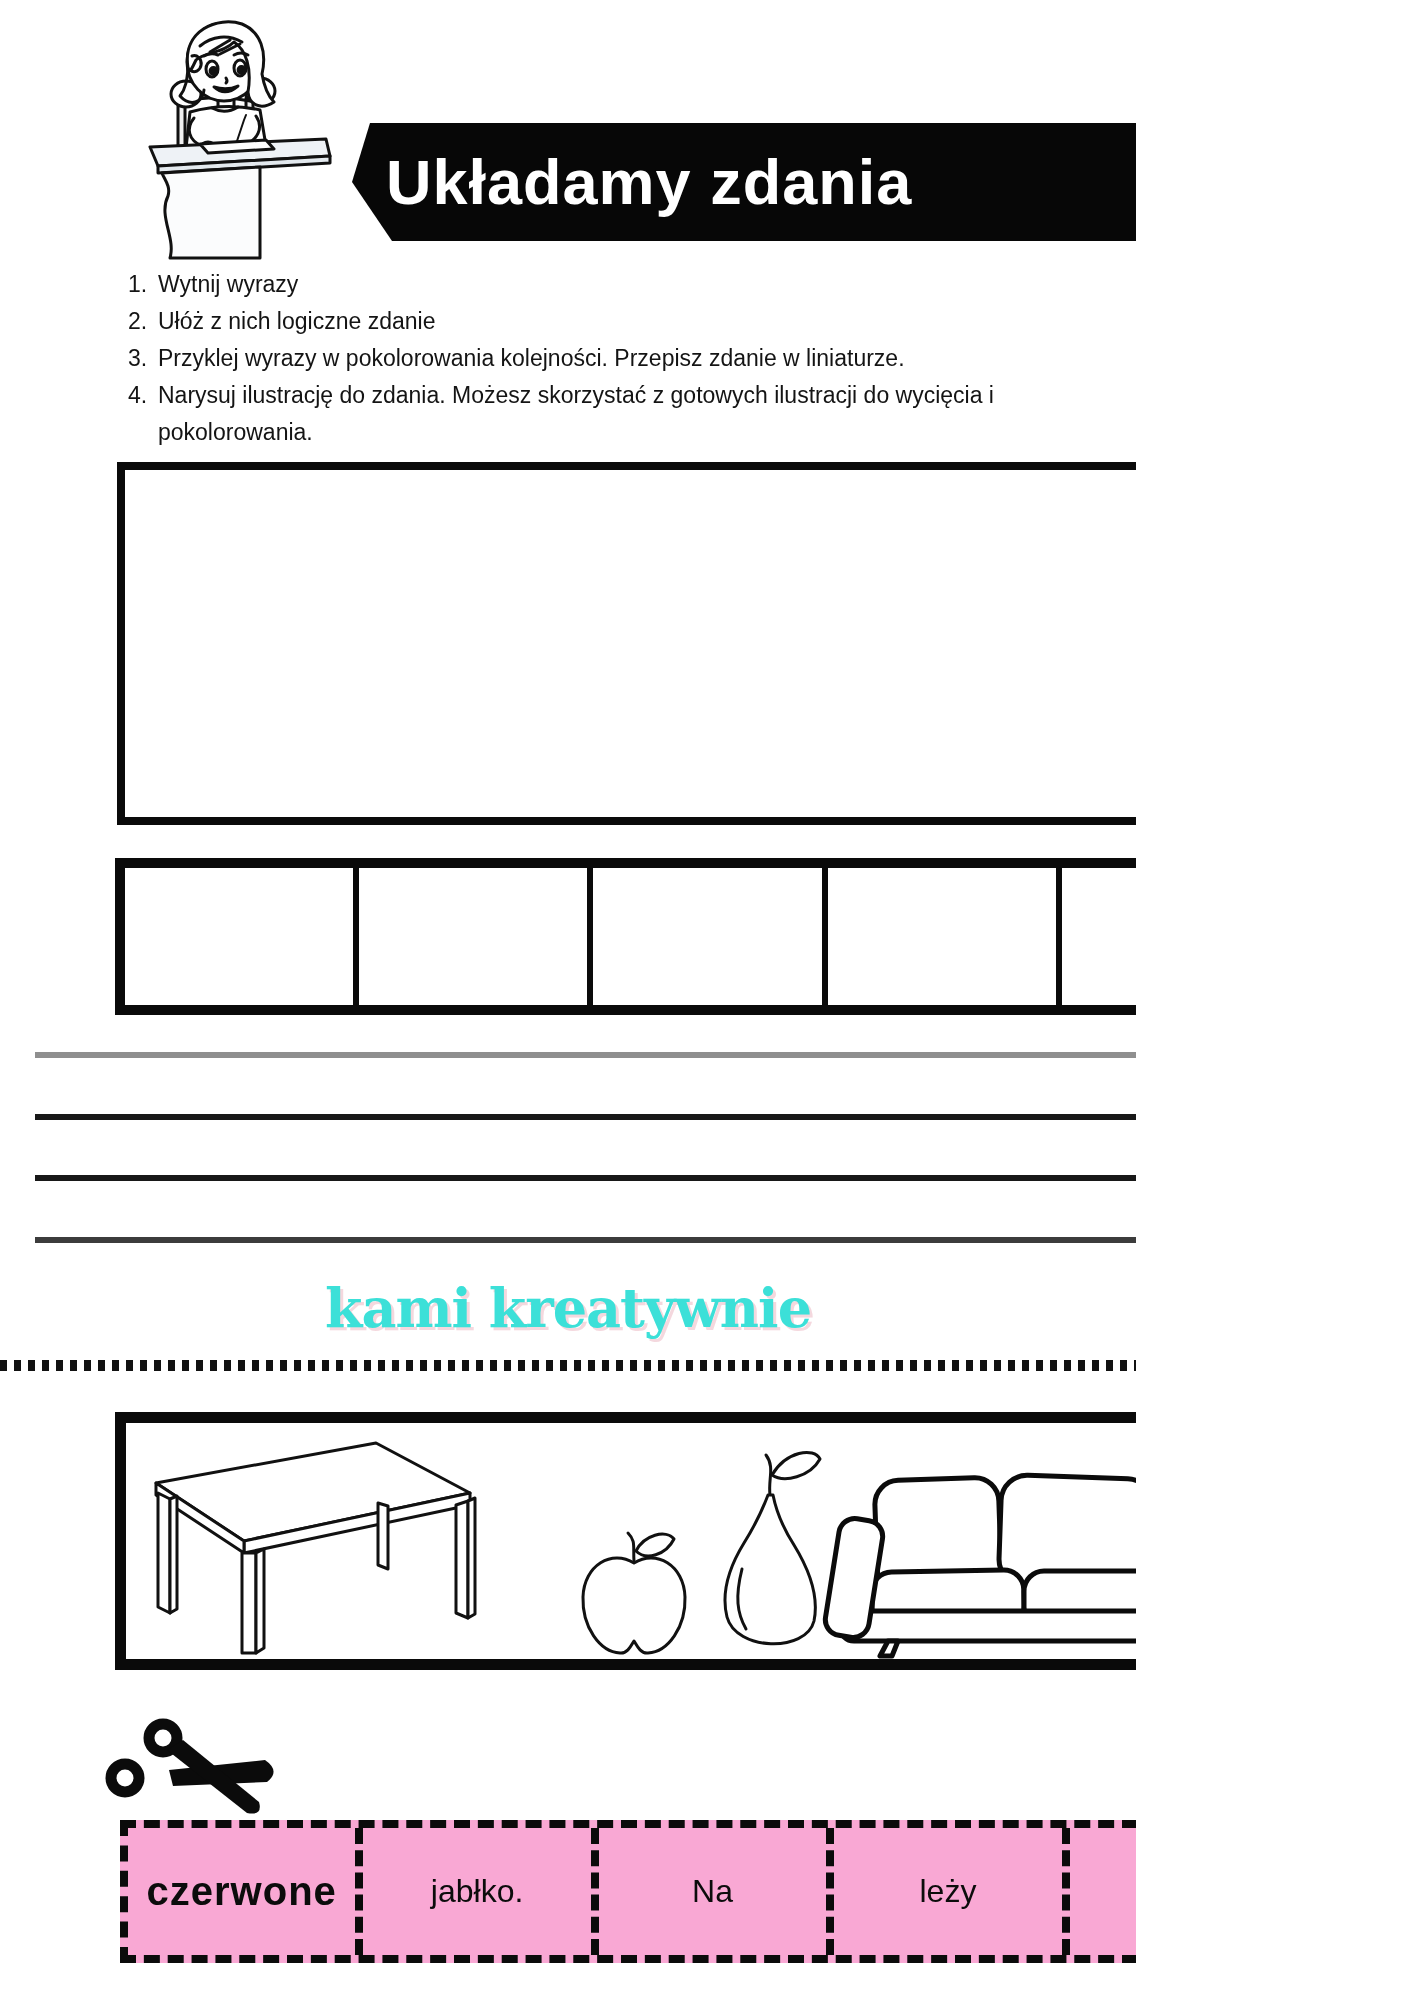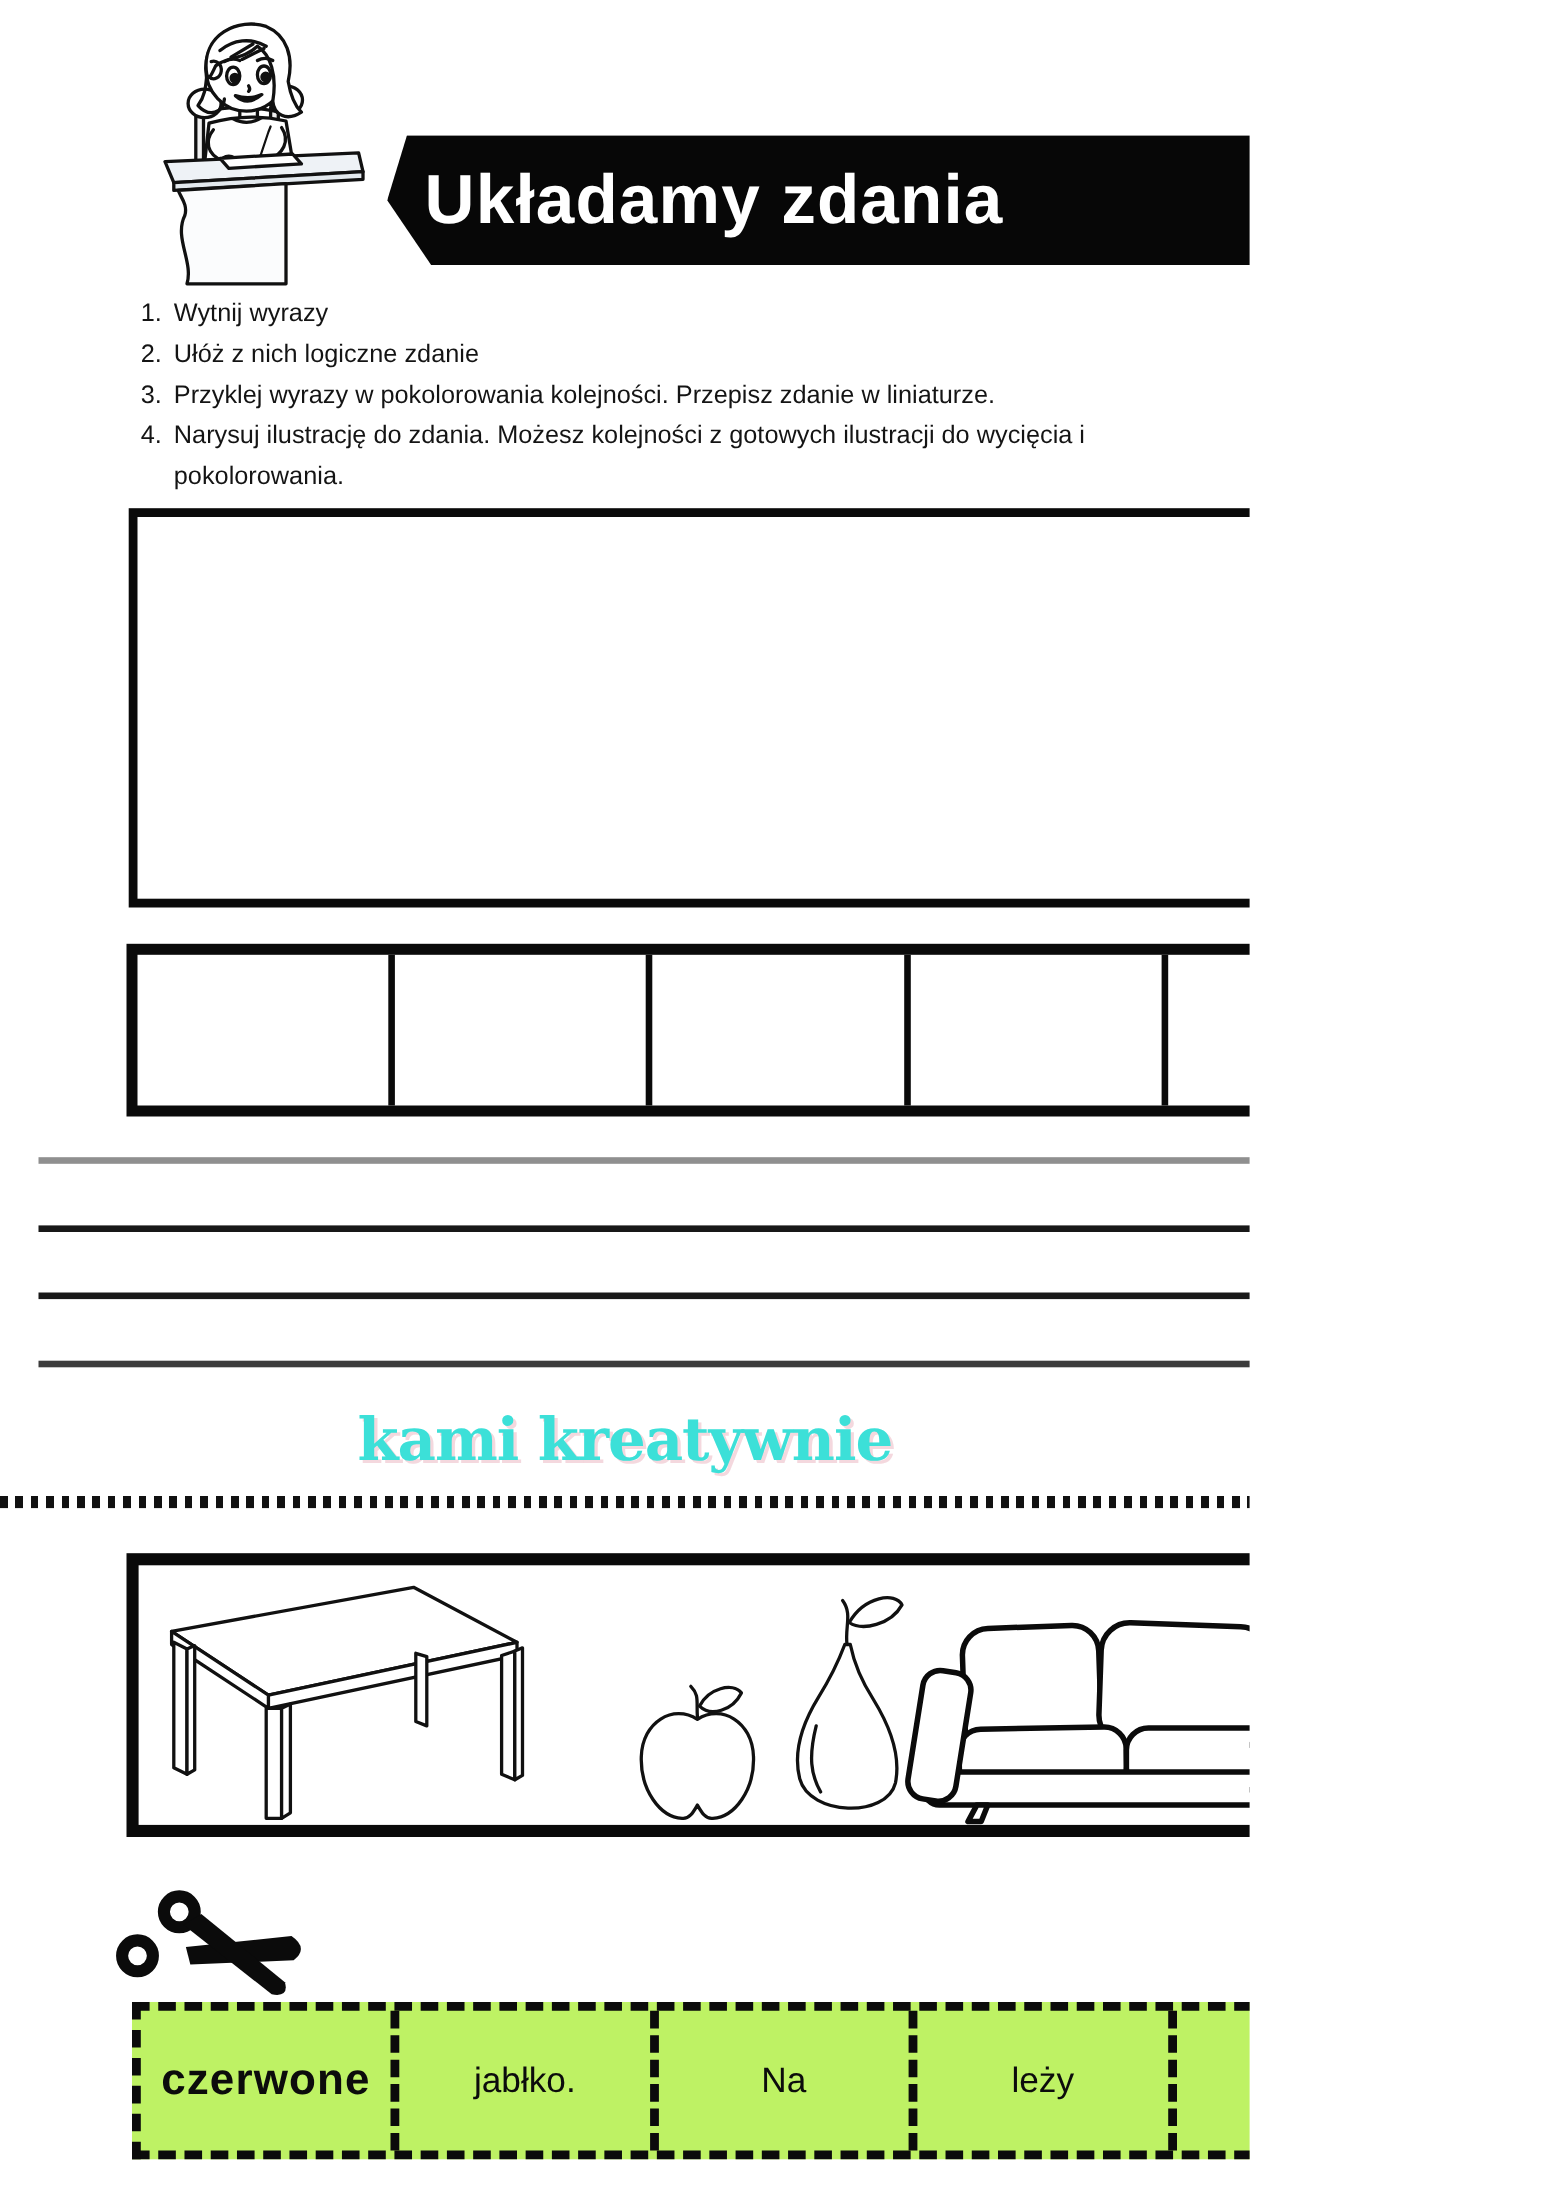--- a/index.html
+++ b/index.html
@@ -49,21 +49,21 @@
   
   .pics-box{position:absolute;left:115px;top:1412px;width:1159px;height:236px;
             border:11px solid #0a0a0a;background:#fff;}
   .pics-box svg{display:block;}
 
   
   .scissors{position:absolute;left:105px;top:1718px;width:185px;height:112px;}
 
   
   .cards-row{position:absolute;left:120px;top:1820px;width:1169px;height:127px;
-             border:8px dashed #0b0b0b;display:flex;background:#bef264;text-align:right;}
+             border:8px dashed #0b0b0b;display:flex;background:#f9a8d4;text-align:right;}
   .word-card{flex:1;display:flex;align-items:center;justify-content:center;
              font-size:32px;color:#0c0c0c;}
   .word-card + .word-card{border-left:8px dashed #0b0b0b;}
   .word-card.first{font-weight:bold;font-size:40px;letter-spacing:1px;}
 
   .lineart{fill:#ffffff;stroke:#0b0b0b;stroke-width:5;stroke-linejoin:round;stroke-linecap:round;}
   .thin{fill:#ffffff;stroke:#111;stroke-width:3;stroke-linejoin:round;stroke-linecap:round;}
   .strokeonly{fill:none;stroke:#111;stroke-width:3;stroke-linecap:round;}
 </style>
 </head>
@@ -134,21 +134,21 @@
     <div class="instr">
       <span class="num">2.</span>
       <span class="txt">Ułóż z nich logiczne zdanie</span>
     </div>
     <div class="instr">
       <span class="num">3.</span>
       <span class="txt">Przyklej wyrazy w pokolorowania kolejności. Przepisz zdanie w liniaturze.</span>
     </div>
     <div class="instr">
       <span class="num">4.</span>
-      <span class="txt">Narysuj ilustrację do zdania. Możesz kolejności z gotowych ilustracji do wycięcia i pokolorowania.</span>
+      <span class="txt">Narysuj ilustrację do zdania. Możesz skorzystać z gotowych ilustracji do wycięcia i pokolorowania.</span>
     </div>
   </div>
 
   <div class="drawing-box"></div>
 
   <div class="paste-row">
     <div class="paste-cell"></div>
     <div class="paste-cell"></div>
     <div class="paste-cell"></div>
     <div class="paste-cell"></div>

